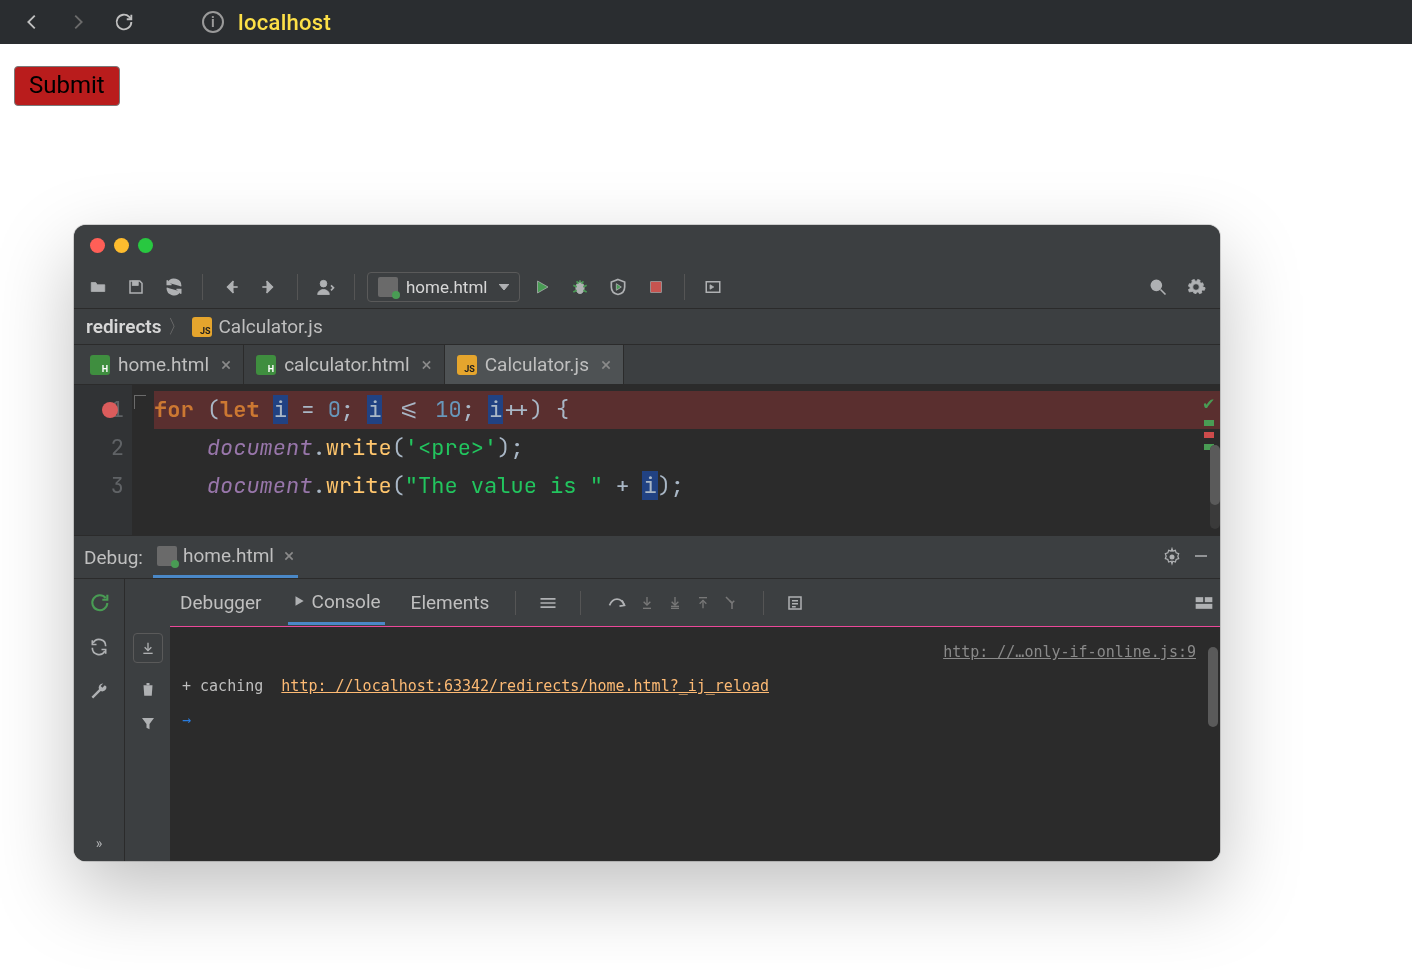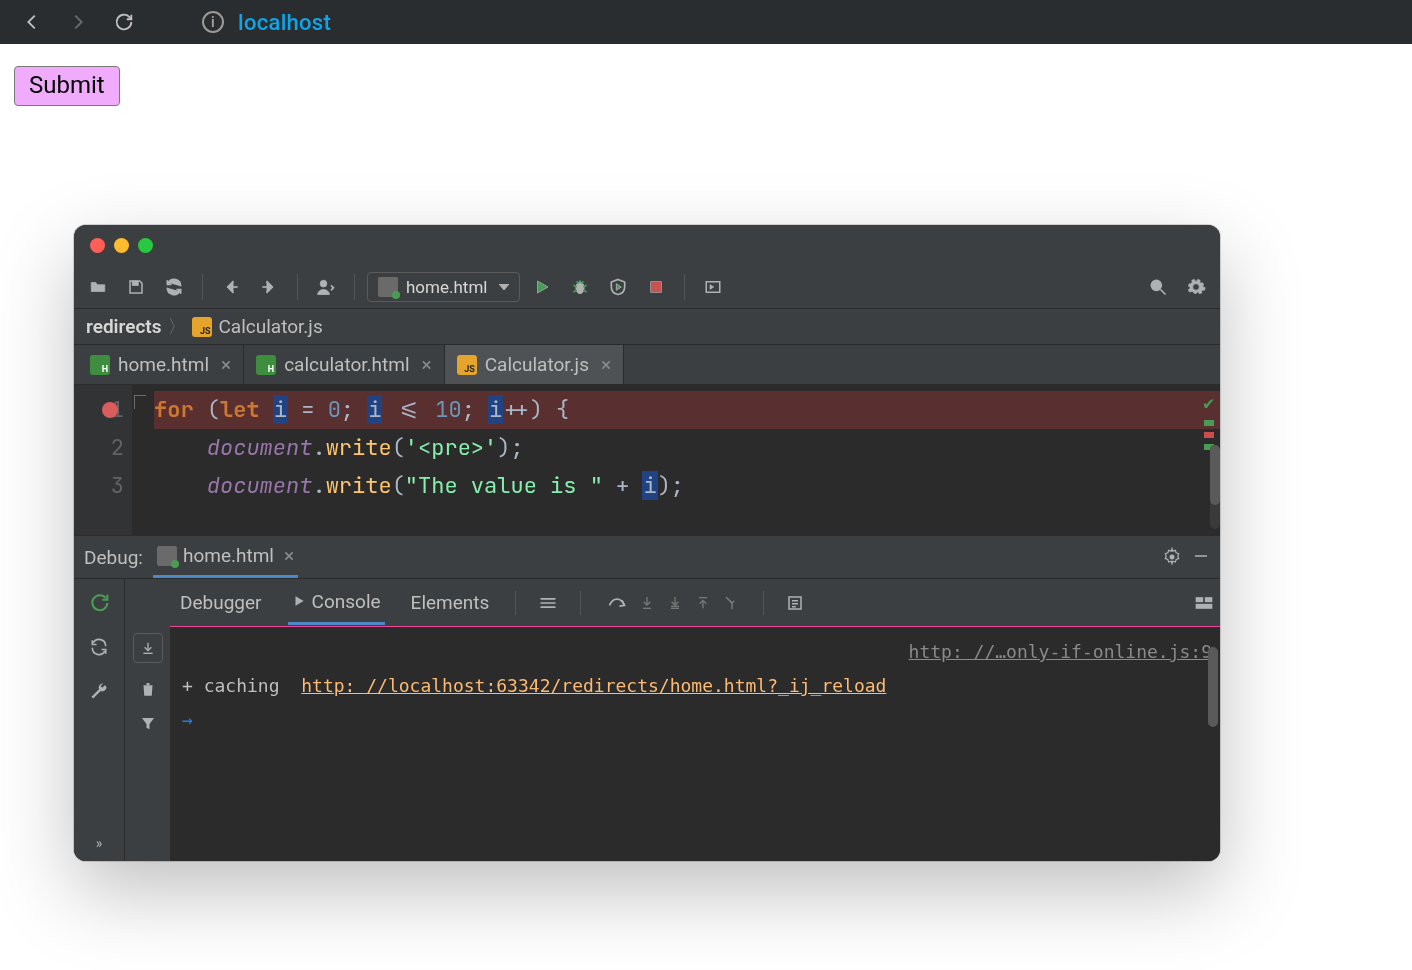--- a/index.html
+++ b/index.html
@@ -5,27 +5,27 @@
 html,body{margin:0;padding:0;font-family:-apple-system,BlinkMacSystemFont,"Segoe UI",Roboto,Arial,sans-serif;background:#fff;width:1412px;height:970px;overflow:hidden;}
 *{box-sizing:border-box;}
 
 
 .browser-bar{height:44px;background:#2a2d30;display:flex;align-items:center;padding:0 18px;color:#c7c7c7;gap:18px;}
 .browser-bar .nav-btn{width:28px;height:28px;display:flex;align-items:center;justify-content:center;cursor:default;}
 .browser-bar .nav-btn.enabled{cursor:pointer;}
 .browser-bar svg{stroke:#c0c0c0;fill:none;}
 .browser-bar .disabled svg{stroke:#6b6b6b;}
 .addr{display:flex;align-items:center;gap:10px;font-size:22px;letter-spacing:.3px;}
-.addr .host-strong{color:#0ea5e9;font-weight:500;}
+.addr .host-strong{color:#fde047;font-weight:500;}
 .addr .host-rest{color:#9a9a9a;}
 .info-circle{width:22px;height:22px;border:2px solid #9a9a9a;border-radius:50%;display:flex;align-items:center;justify-content:center;font-size:14px;color:#9a9a9a;font-weight:bold;margin-right:4px;}
 
 
 .page-body{padding:22px 14px;}
-.submit-btn{font-size:24px;padding:4px 14px 6px;background:#f0abfc;border:1px solid #7a7a7a;border-radius:4px;cursor:pointer;font-family:inherit;}
+.submit-btn{font-size:24px;padding:4px 14px 6px;background:#b91c1c;border:1px solid #7a7a7a;border-radius:4px;cursor:pointer;font-family:inherit;}
 
 
 .ide{position:absolute;left:74px;top:225px;width:1146px;height:636px;border-radius:12px;background:#3c3f41;box-shadow:0 30px 80px rgba(0,0,0,.25),0 0 0 1px rgba(0,0,0,.15);display:flex;flex-direction:column;overflow:hidden;color:#bbb;}
 .ide .titlebar{height:40px;display:flex;align-items:center;position:relative;background:#3c3f41;}
 .traffic{display:flex;gap:9px;margin-left:16px;}
 .traffic span{width:15px;height:15px;border-radius:50%;display:block;}
 .traffic .r{background:#ff5f57;}
 .traffic .y{background:#febc2e;}
 .traffic .g{background:#28c840;}
 .titlebar-title{position:absolute;left:0;right:0;text-align:center;font-size:19px;color:#c9c9c9;pointer-events:none;}
@@ -58,21 +58,21 @@
 .gutter .bp::after{content:"";position:absolute;left:28px;top:11px;width:16px;height:16px;border-radius:50%;background:#db5c5c;}
 .fold-col{width:18px;background:#2b2b2b;padding-top:10px;}
 .fold-col .marker{width:12px;height:14px;border:1px solid #6b6b6b;border-bottom:none;border-right:none;margin-left:2px;}
 .code{flex:1;padding:6px 0 0 4px;line-height:38px;color:#a9b7c6;}
 .code .line{white-space:pre;height:38px;}
 .code .hl-line{background:#5a2f2f;}
 .kw{color:#cc7832;font-weight:bold;}
 .num{color:#6897bb;}
 .field{color:#9876aa;font-style:italic;}
 .fn{color:#ffc66d;}
-.str{color:#86efac;}
+.str{color:#22c55e;}
 .ihl{background:#214283;padding:0 1px;}
 .ed-marks{position:absolute;right:6px;top:6px;display:flex;flex-direction:column;align-items:center;gap:6px;}
 .ed-marks .check{color:#499c54;font-size:18px;}
 .ed-marks .bar{width:10px;height:6px;}
 .ed-marks .bar.g{background:#499c54;}
 .ed-marks .bar.r{background:#cc4b4b;}
 .ed-scroll{position:absolute;right:0;top:60px;bottom:6px;width:10px;background:#3a3a3a;border-radius:5px;}
 .ed-scroll .thumb{position:absolute;left:0;right:0;top:0;height:60px;background:#5a5a5a;border-radius:5px;}
 
 
@@ -91,21 +91,21 @@
 
 .dbg-tabs{height:48px;display:flex;align-items:center;padding:0 6px;gap:22px;background:#3c3f41;border-bottom:1px solid #ec4899;}
 .dtab2{font-size:19px;color:#bfbfbf;padding:9px 4px;cursor:pointer;display:flex;align-items:center;gap:6px;}
 .dtab2.active{border-bottom:3px solid #4a88c7;}
 .dbg-step{display:flex;gap:12px;color:#787878;margin-left:4px;}
 .dbg-step span{cursor:default;}
 .dbg-step .en{color:#afb1b3;cursor:pointer;}
 .vsep{width:1px;height:24px;background:#555;}
 .layout-ic{margin-left:auto;cursor:pointer;}
 
-.console{flex:1;padding:8px 8px 8px 12px;font-family:"Menlo","Consolas",monospace;font-size:18px;color:#bfbfbf;position:relative;background:#2b2b2b;line-height:34px;overflow:hidden;}
+.console{flex:1;padding:8px 24px 8px 12px;font-family:"Menlo","Consolas",monospace;font-size:15px;color:#bfbfbf;position:relative;background:#2b2b2b;line-height:34px;overflow:hidden;}
 .console .row1{text-align:right;}
 .console a{color:#fdba74;text-decoration:underline;cursor:pointer;}
 .console .prompt{color:#287bde;}
 .console .src{color:#8a8a8a;text-decoration:underline;}
 .con-scroll{position:absolute;right:2px;top:6px;bottom:6px;width:10px;}
 .con-scroll .thumb{position:absolute;left:0;right:0;top:14px;height:80px;background:#5a5a5a;border-radius:5px;}
 
 .file-ic2{display:inline-flex;width:20px;height:20px;position:relative;background:#6a6a6a;vertical-align:middle;border-radius:2px;}
 .file-ic2 .dot{position:absolute;right:-2px;bottom:-2px;width:8px;height:8px;border-radius:50%;background:#499c54;}
 

